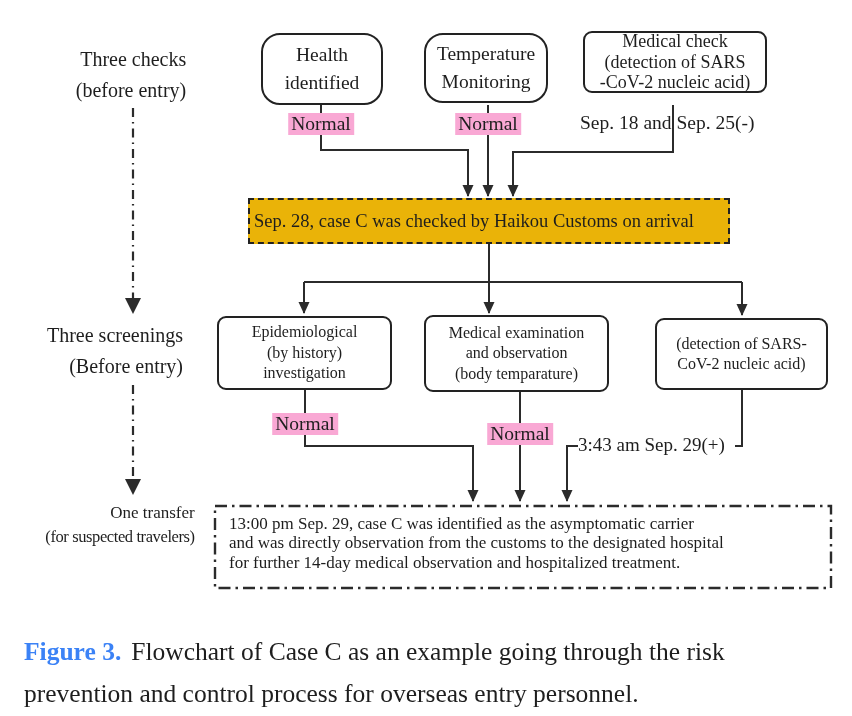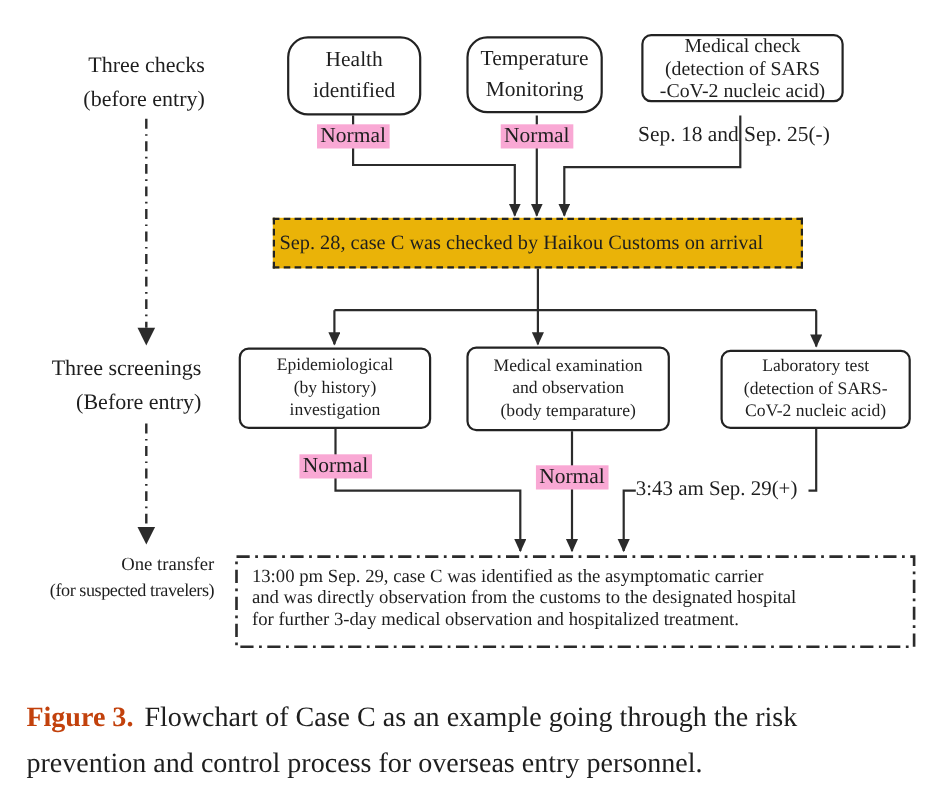--- a/index.html
+++ b/index.html
@@ -121,35 +121,34 @@
     <div class="ln">Epidemiological</div>
     <div class="ln">(by history)</div>
     <div class="ln">investigation</div>
   </div>
   <div class="fbox b-r2" style="left:424px;top:315px;width:185px;height:77px;">
     <div class="ln">Medical examination</div>
     <div class="ln">and observation</div>
     <div class="ln">(body temparature)</div>
   </div>
   <div class="fbox b-r2" style="left:655px;top:318px;width:173px;height:72px;">
-    <div class="ln">Laboratory test</div>
     <div class="ln">(detection of SARS-</div>
     <div class="ln">CoV-2 nucleic acid)</div>
   </div>
 
   <div class="rlabel mask ctr" style="left:305px;top:413px;">Normal</div>
   <div class="rlabel mask ctr" style="left:520px;top:423px;">Normal</div>
   <div class="rlabel" style="left:578px;top:434px;font-size:19px;">3:43 am Sep. 29(+)</div>
 
   <div class="outcome-text" style="left:229px;top:514px;">
     <div>13:00 pm Sep. 29, case C was identified as the asymptomatic carrier</div>
     <div>and was directly observation from the customs to the designated hospital</div>
-    <div>for further 3-day medical observation and hospitalized treatment.</div>
+    <div>for further 14-day medical observation and hospitalized treatment.</div>
   </div>
 
   <div class="caption" style="left:24px;top:631px;width:820px;">
     <div>
-      <span class="figlabel" style="color:#c2410c;">Figure 3.</span><span>Flowchart of Case C as an example going through the risk</span>
+      <span class="figlabel" style="color:#3b82f6;">Figure 3.</span><span>Flowchart of Case C as an example going through the risk</span>
     </div>
     <div>prevention and control process for overseas entry personnel.</div>
   </div>
 
 </div>
 
 </body></html>

